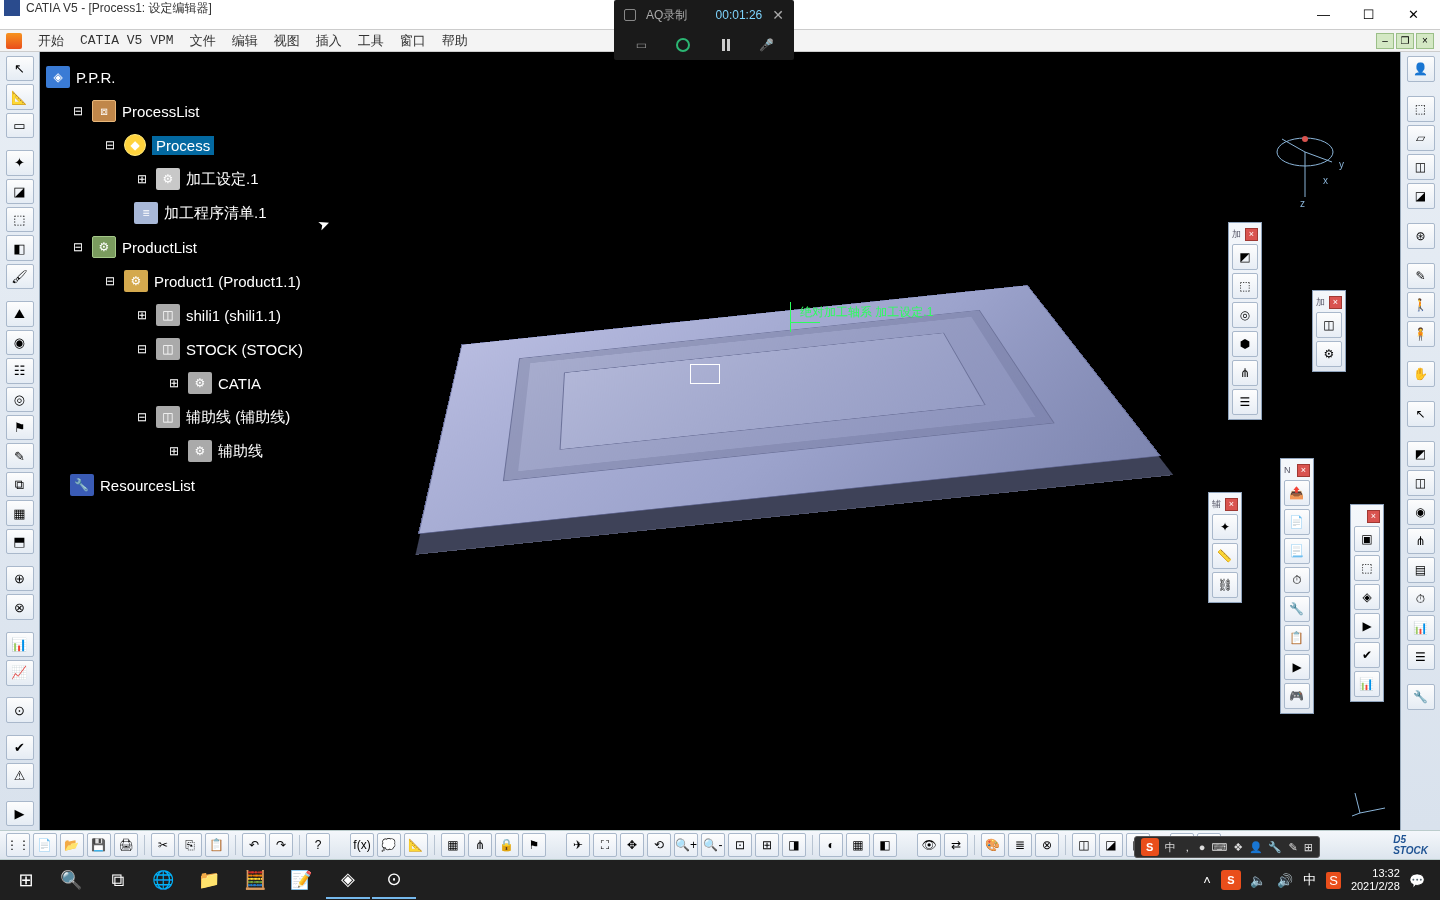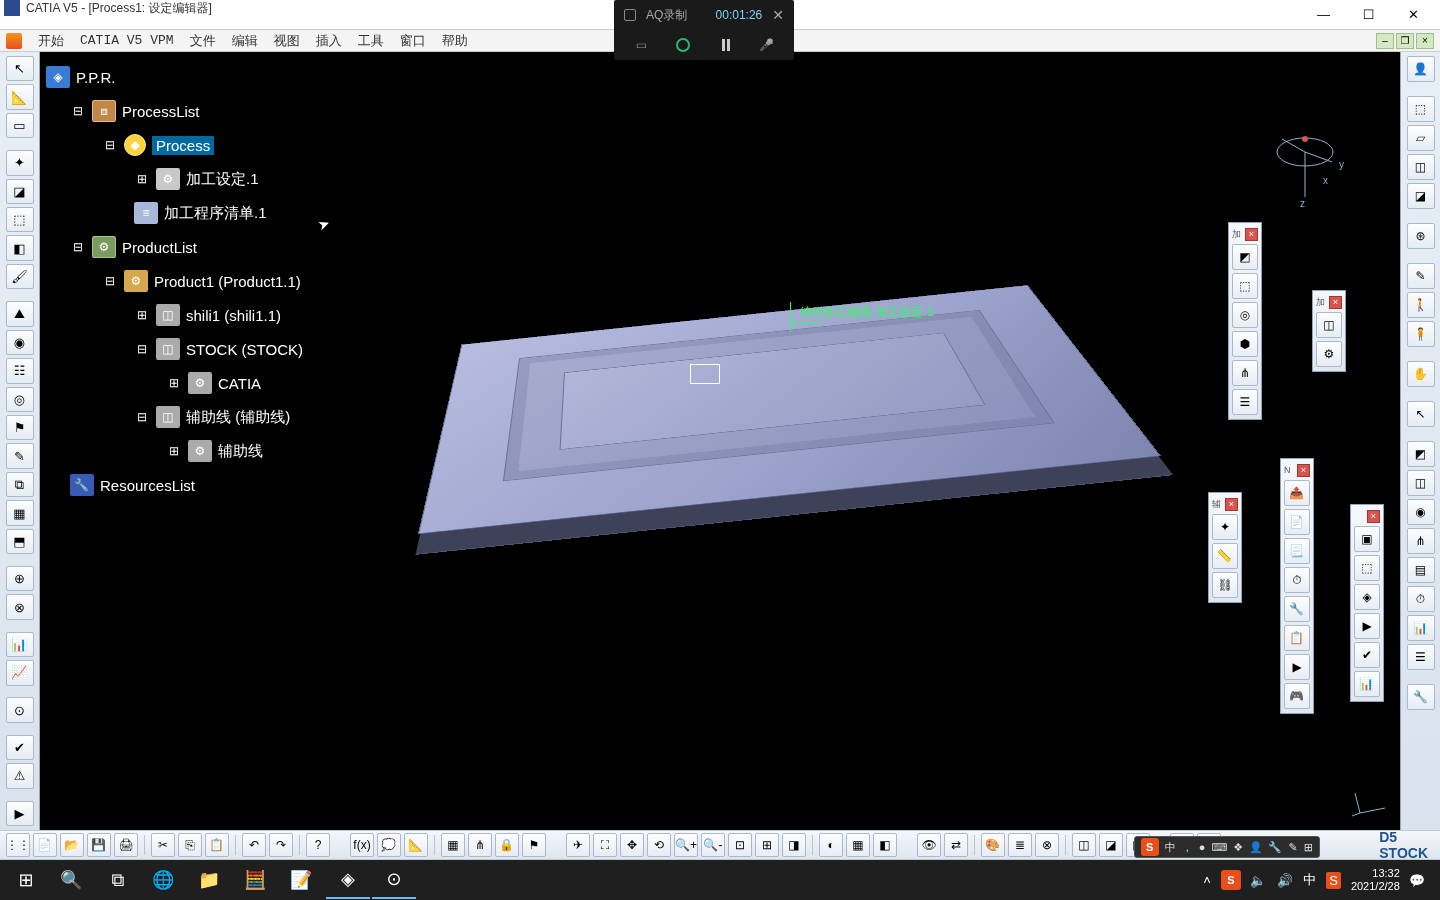--- a/index.html
+++ b/index.html
@@ -92,21 +92,21 @@
 
 
 .mini-axis { position:absolute; right:50px; bottom:10px; color:#8ab4d8; font-size:10px; z-index:15;}
 .mini-axis svg { width:40px; height:30px;}
 
 
 .bottom-tb { position:absolute; left:0; right:0; bottom:40px; height:30px; background:linear-gradient(#f4f7fb,#dde5ee); border-top:1px solid #bcc; border-bottom:1px solid #bcc; display:flex; align-items:center; padding:0 6px; gap:3px;}
 .bottom-tb .bb { width:24px;height:24px;background:linear-gradient(#fdfdfd,#e7edf5);border:1px solid #a9b8cb;border-radius:2px;display:flex;align-items:center;justify-content:center;font-size:12px;}
 .bottom-tb .bsep { width:1px; height:20px; background:#b8c4d2; margin:0 3px;}
 .bottom-tb .gap { width:14px;}
-.bottom-tb .ds-logo { margin-left:auto; font-size:14px; color:#1e5293; font-weight:bold; padding-right:6px;}
+.bottom-tb .ds-logo { margin-left:auto; font-size:10px; color:#1e5293; font-style:italic; font-weight:bold; padding-right:6px;}
 
 
 .statusbar { position:absolute; left:0; right:0; bottom:20px; height:20px; background:#f0f0f0; border-top:1px solid #ccc; display:flex; align-items:center; padding:0 8px; font-size:12px; color:#333;}
 .statusbar .sfield { flex:0 0 400px;}
 .statusbar .sright { margin-left:auto; width:300px; height:16px; border:1px solid #bbb; background:#fff;}
 
 
 .taskbar { position:absolute; left:0; right:0; bottom:0; height:40px; background:#1f1f1f; display:flex; align-items:center; padding:0 4px; gap:2px;}
 .taskbar .tbitem { width:44px; height:38px; display:flex; align-items:center; justify-content:center; font-size:18px; color:#fff;}
 .taskbar .tbitem.win { color:#fff;}

